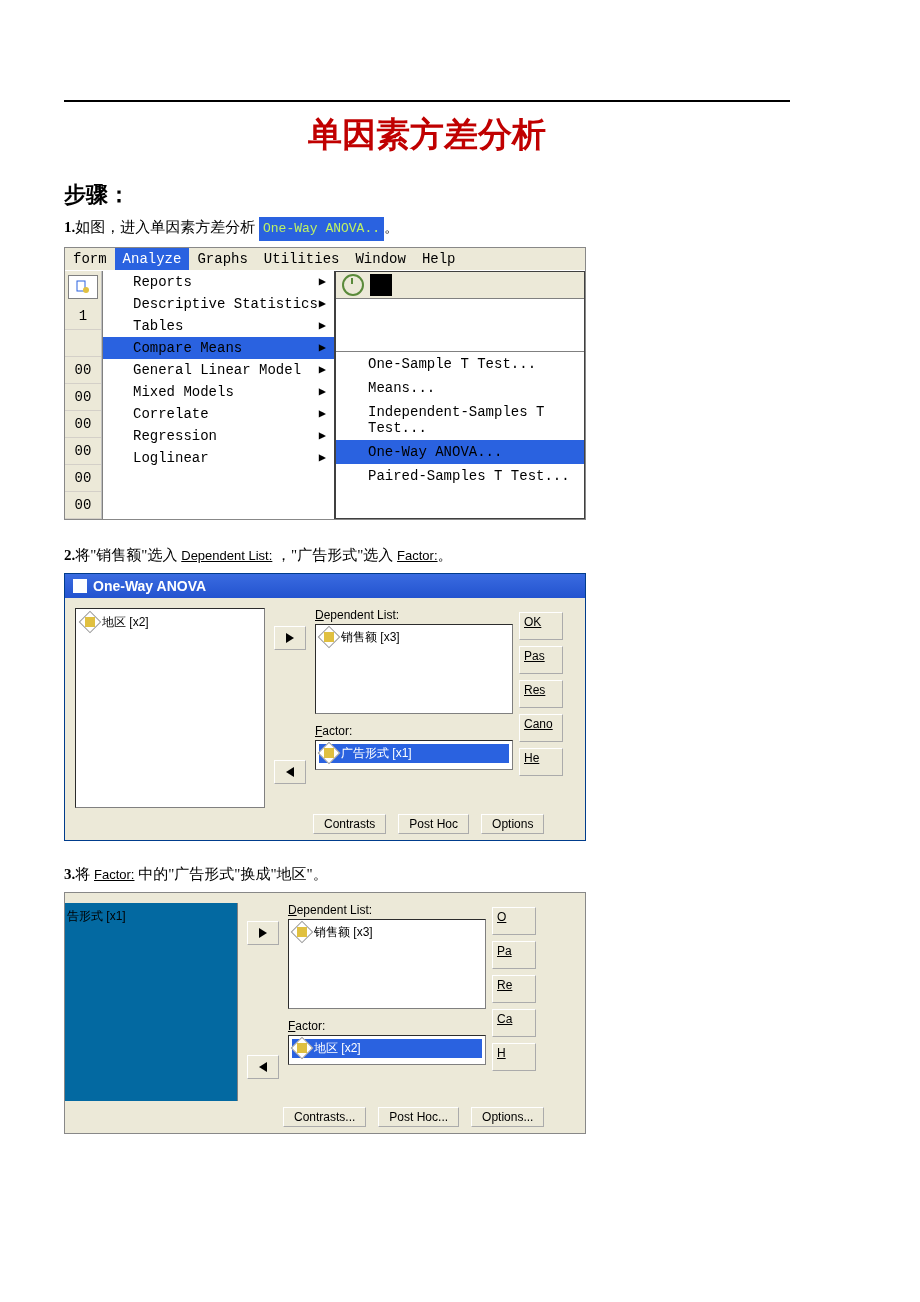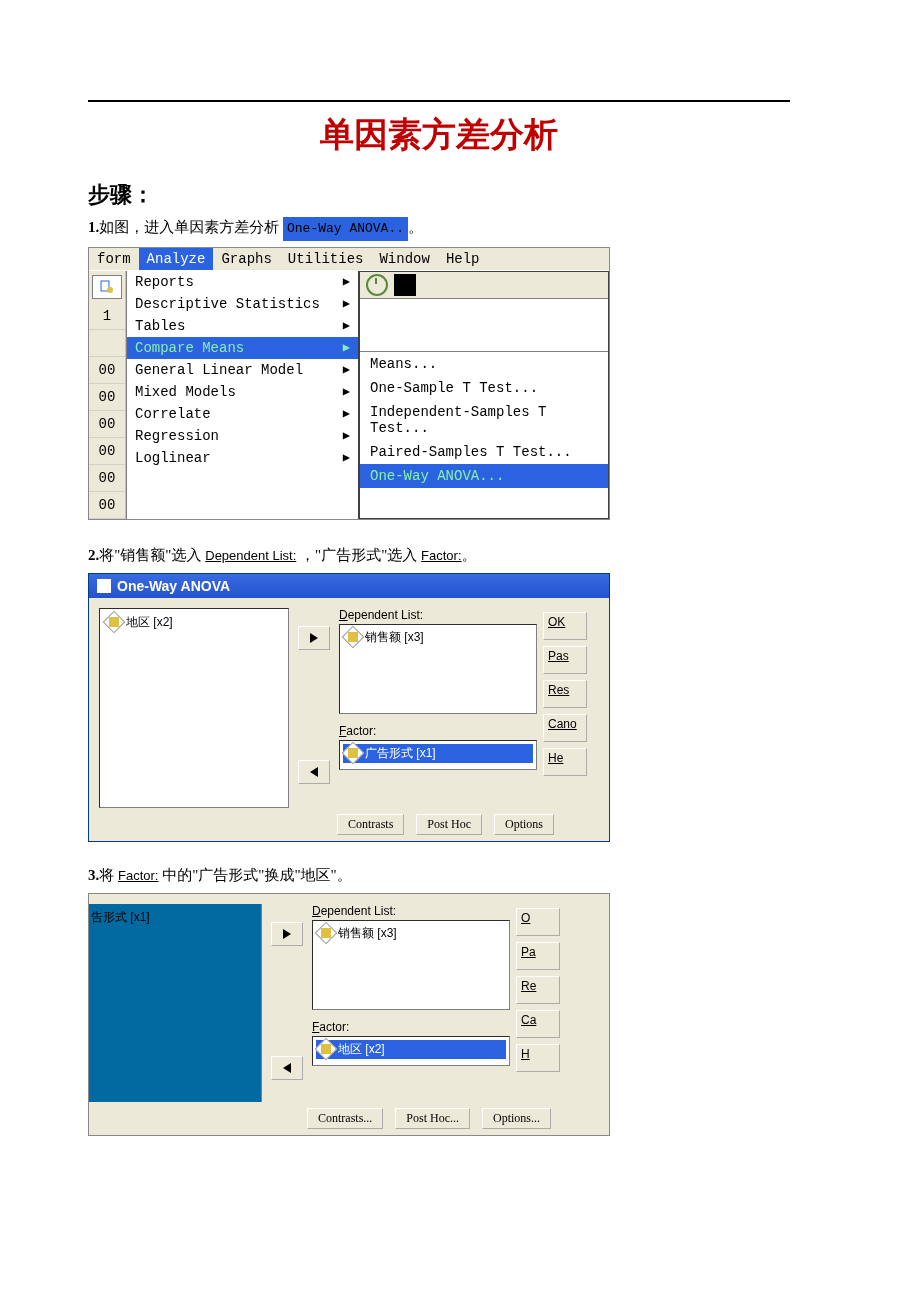--- a/index.html
+++ b/index.html
@@ -1,40 +1,40 @@
 <!DOCTYPE html>
 <html><head>
 <meta charset="utf-8">
 <style>
 body { margin:0; padding:0; background:#fff; font-family:"SimSun","宋体",serif; }
-.page { width:920px; margin:0 auto; padding:100px 130px 60px 88px; box-sizing:border-box; }
+.page { width:920px; margin:0 auto; padding:100px 130px 60px 64px; box-sizing:border-box; }
 .hr-top { border-top:2px solid #000; margin-bottom:8px; }
 .title { color:#c00000; font-size:34px; font-family:"SimHei","黑体",sans-serif; text-align:center; margin:10px 0 22px 0; font-weight:bold; }
 .subtitle { font-size:22px; font-family:"SimHei","黑体",sans-serif; font-weight:bold; margin:6px 0; }
 .step-line { font-size:15px; margin:4px 0 6px 0; line-height:22px; }
 .step-line b { font-weight:bold; }
-.inline-badge { display:inline-block; background:#2a62e0; color:#000000; font-family:"Courier New",monospace; font-size:13px; padding:1px 4px; vertical-align:middle; }
+.inline-badge { display:inline-block; background:#2a62e0; color:#bef264; font-family:"Courier New",monospace; font-size:13px; padding:1px 4px; vertical-align:middle; }
 .inline-label { font-family:Arial,sans-serif; font-size:13px; text-decoration:underline; }
 
 
 .shot { border:1px solid #888; font-family:"Courier New",monospace; }
 .shot1 { width:520px; background:#ece9d8; font-size:14px; }
 .menubar { display:flex; background:#ece9d8; border-bottom:1px solid #fff; }
 .menubar .m { padding:3px 8px; }
 .menubar .m.sel { background:#2a62e0; color:#fff; }
 .shot1-row { display:flex; }
 .shot1-left { width:36px; border-right:1px solid #c0c0c0; background:#ece9d8; }
 .shot1-ico { width:28px; height:22px; margin:4px auto; background:#fff; border:1px solid #808080; display:flex; align-items:center; justify-content:center; }
 .shot1-ico svg { width:16px; height:16px; }
 .rowcell { height:26px; line-height:26px; border-bottom:1px solid #d4d0c8; text-align:center; font-family:"Courier New",monospace; }
 .menu { flex:1; background:#fff; border-left:1px solid #808080; border-right:1px solid #404040; }
 .menu-item { display:flex; align-items:center; padding:3px 8px; position:relative; }
-.menu-item .txt { flex:1; }
+.menu-item .txt { flex:1;margin-left:22px; }
 .menu-item .arrow { font-size:12px; }
-.menu-item.hl { background:#2a62e0; color:#86efac; }
+.menu-item.hl { background:#2a62e0; color:#000000; }
 .submenu { background:#fff; width:248px; border:1px solid #404040; position:relative; }
 .sub-toolbar { height:26px; background:#ece9d8; border-bottom:1px solid #808080; display:flex; align-items:center; padding:0 6px; gap:6px; }
 .sub-toolbar .clock { width:18px; height:18px; border:2px solid #5a8a3a; border-radius:50%; position:relative; }
 .sub-toolbar .clock:after { content:""; position:absolute; left:7px; top:2px; width:2px; height:6px; background:#5a8a3a; }
 .sub-toolbar .sq { width:18px; height:18px; border:2px solid #000; background:#000; }
 .submenu .menu-item { padding:4px 10px; }
 
 
 .dlg { width:520px; border:1px solid #003c8c; background:#ece9d8; font-family:Tahoma,Arial,sans-serif; font-size:12px; }
 .dlg-title { background:linear-gradient(#3a6be0,#2353cf); color:#fff; font-weight:bold; padding:4px 8px; font-size:14px; display:flex; align-items:center; gap:6px;text-align:center; }
@@ -50,21 +50,21 @@
 .arrow-btn .tri { width:0; height:0; border-top:5px solid transparent; border-bottom:5px solid transparent; }
 .tri.right { border-left:8px solid #000; }
 .tri.left { border-right:8px solid #000; }
 .dlg-fields { width:200px; }
 .fld-label { margin:0 0 2px 0; }
 .fld-label .u { text-decoration:underline; }
 .fld-box { width:190px; height:82px; background:#fff; border:1px inset #808080; padding:3px; }
 .fld-box.small { height:22px;text-align:right; }
 .dlg-right { width:44px; padding:4px 0 0 4px; }
 .dlg-right .btn { height:22px; border:1px outset #fff; background:#ece9d8; margin-bottom:6px; padding:2px 4px; text-align:left; overflow:hidden; text-decoration:underline; }
-.dlg-bottom { padding:6px 0 6px 248px; display:flex; gap:12px;font-family:Liberation Serif, serif; }
+.dlg-bottom { padding:6px 0 6px 248px; display:flex; gap:12px; }
 .dlg-bottom .tabbtn { border:1px outset #fff; background:#ece9d8; padding:2px 10px; }
 
 
 .dlg3 { width:520px; border:1px solid #888; background:#ece9d8; font-family:Tahoma,Arial,sans-serif; font-size:12px; }
 .dlg3-body { display:flex; padding:10px 0 0 0; }
 .dlg3-left { width:168px; height:190px; background:#0369a1; border-right:1px solid #808080; padding:4px 4px 4px 0; }
 </style>
 </head>
 <body>
 
@@ -142,33 +142,33 @@
             <span class="arrow">▶</span>
           </div>
       </div>
       <div class="submenu">
         <div class="sub-toolbar">
           <span class="clock"></span>
           <span class="sq"></span>
         </div>
         <div style="height:52px; border-bottom:1px solid #808080;"></div>
         <div class="menu-item">
+            <span class="txt">One-Sample T Test...</span>
+          </div>
+        <div class="menu-item">
             <span class="txt">Means...</span>
           </div>
         <div class="menu-item">
-            <span class="txt">One-Sample T Test...</span>
-          </div>
-        <div class="menu-item">
             <span class="txt">Independent-Samples T Test...</span>
-          </div>
-        <div class="menu-item">
-            <span class="txt">Paired-Samples T Test...</span>
           </div>
         <div class="menu-item hl">
             <span class="txt">One-Way ANOVA...</span>
+          </div>
+        <div class="menu-item">
+            <span class="txt">Paired-Samples T Test...</span>
           </div>
       </div>
     </div>
   </div>
 
   <div class="step-line" style="margin-top:24px">
     <b>2.</b><span>将"销售额"选入 </span>
     <span class="inline-label">Dependent List:</span>
     <span> ，"广告形式"选入 </span>
     <span class="inline-label">Factor:</span><span>。</span>

